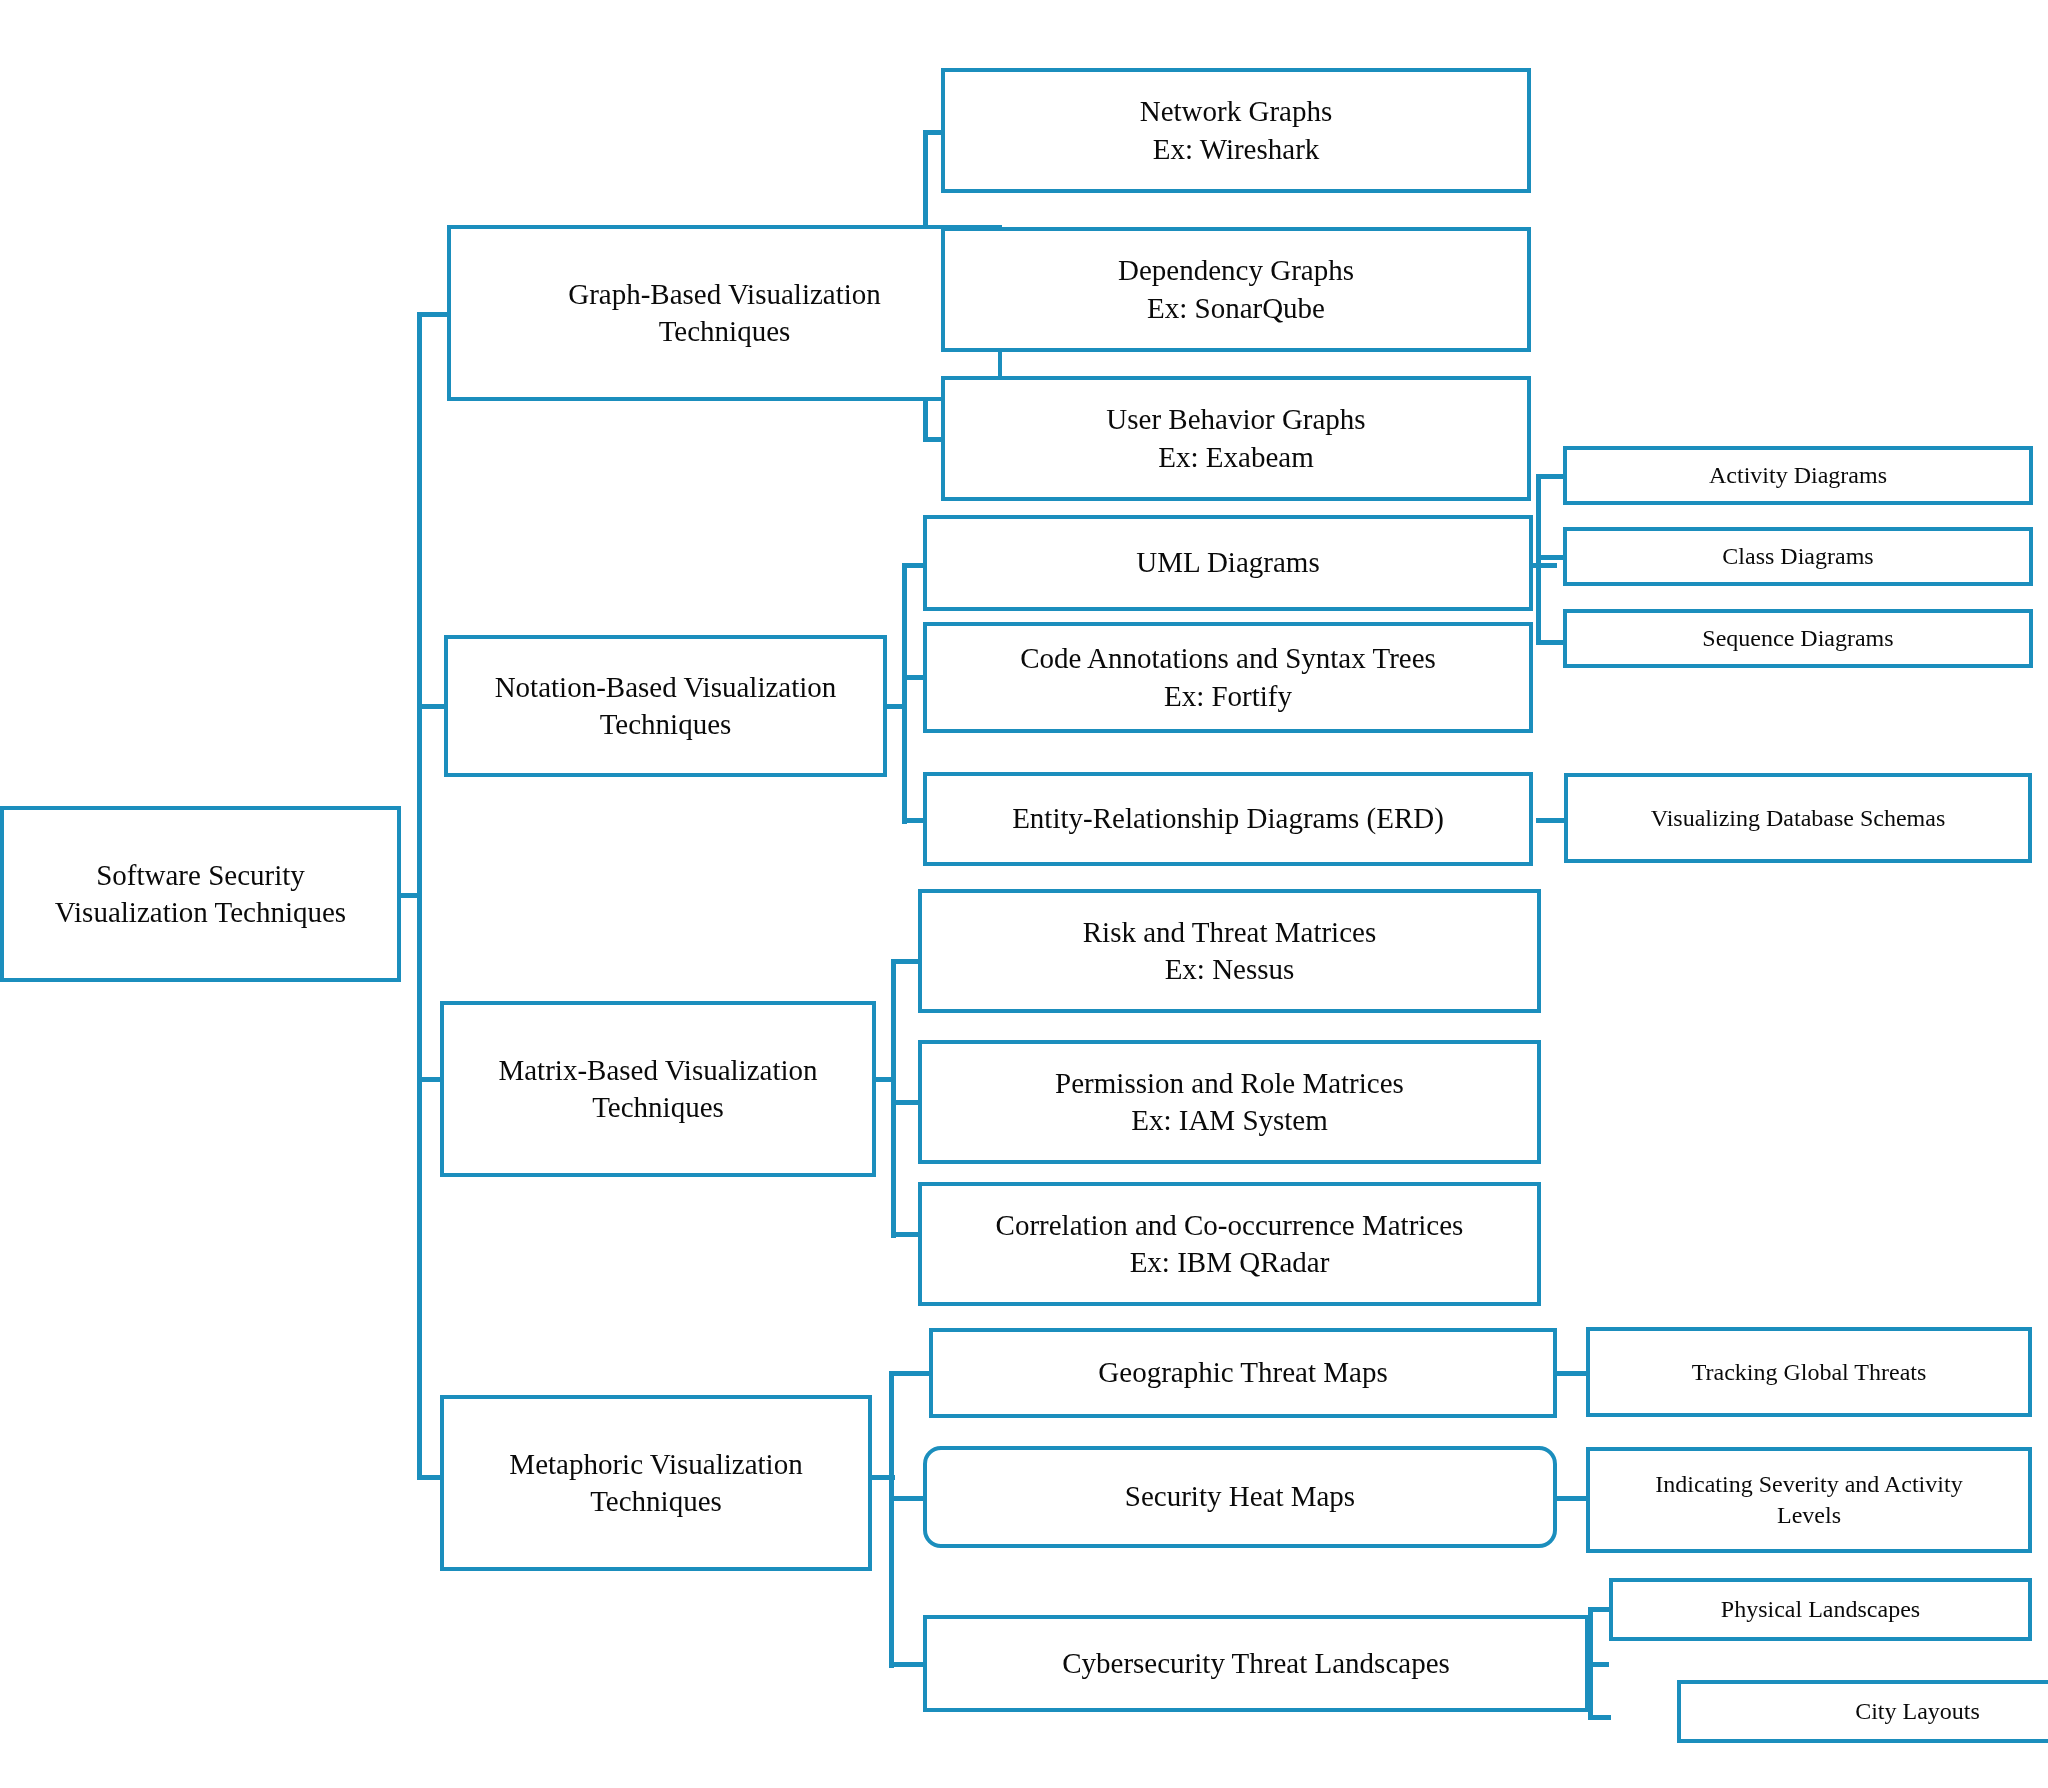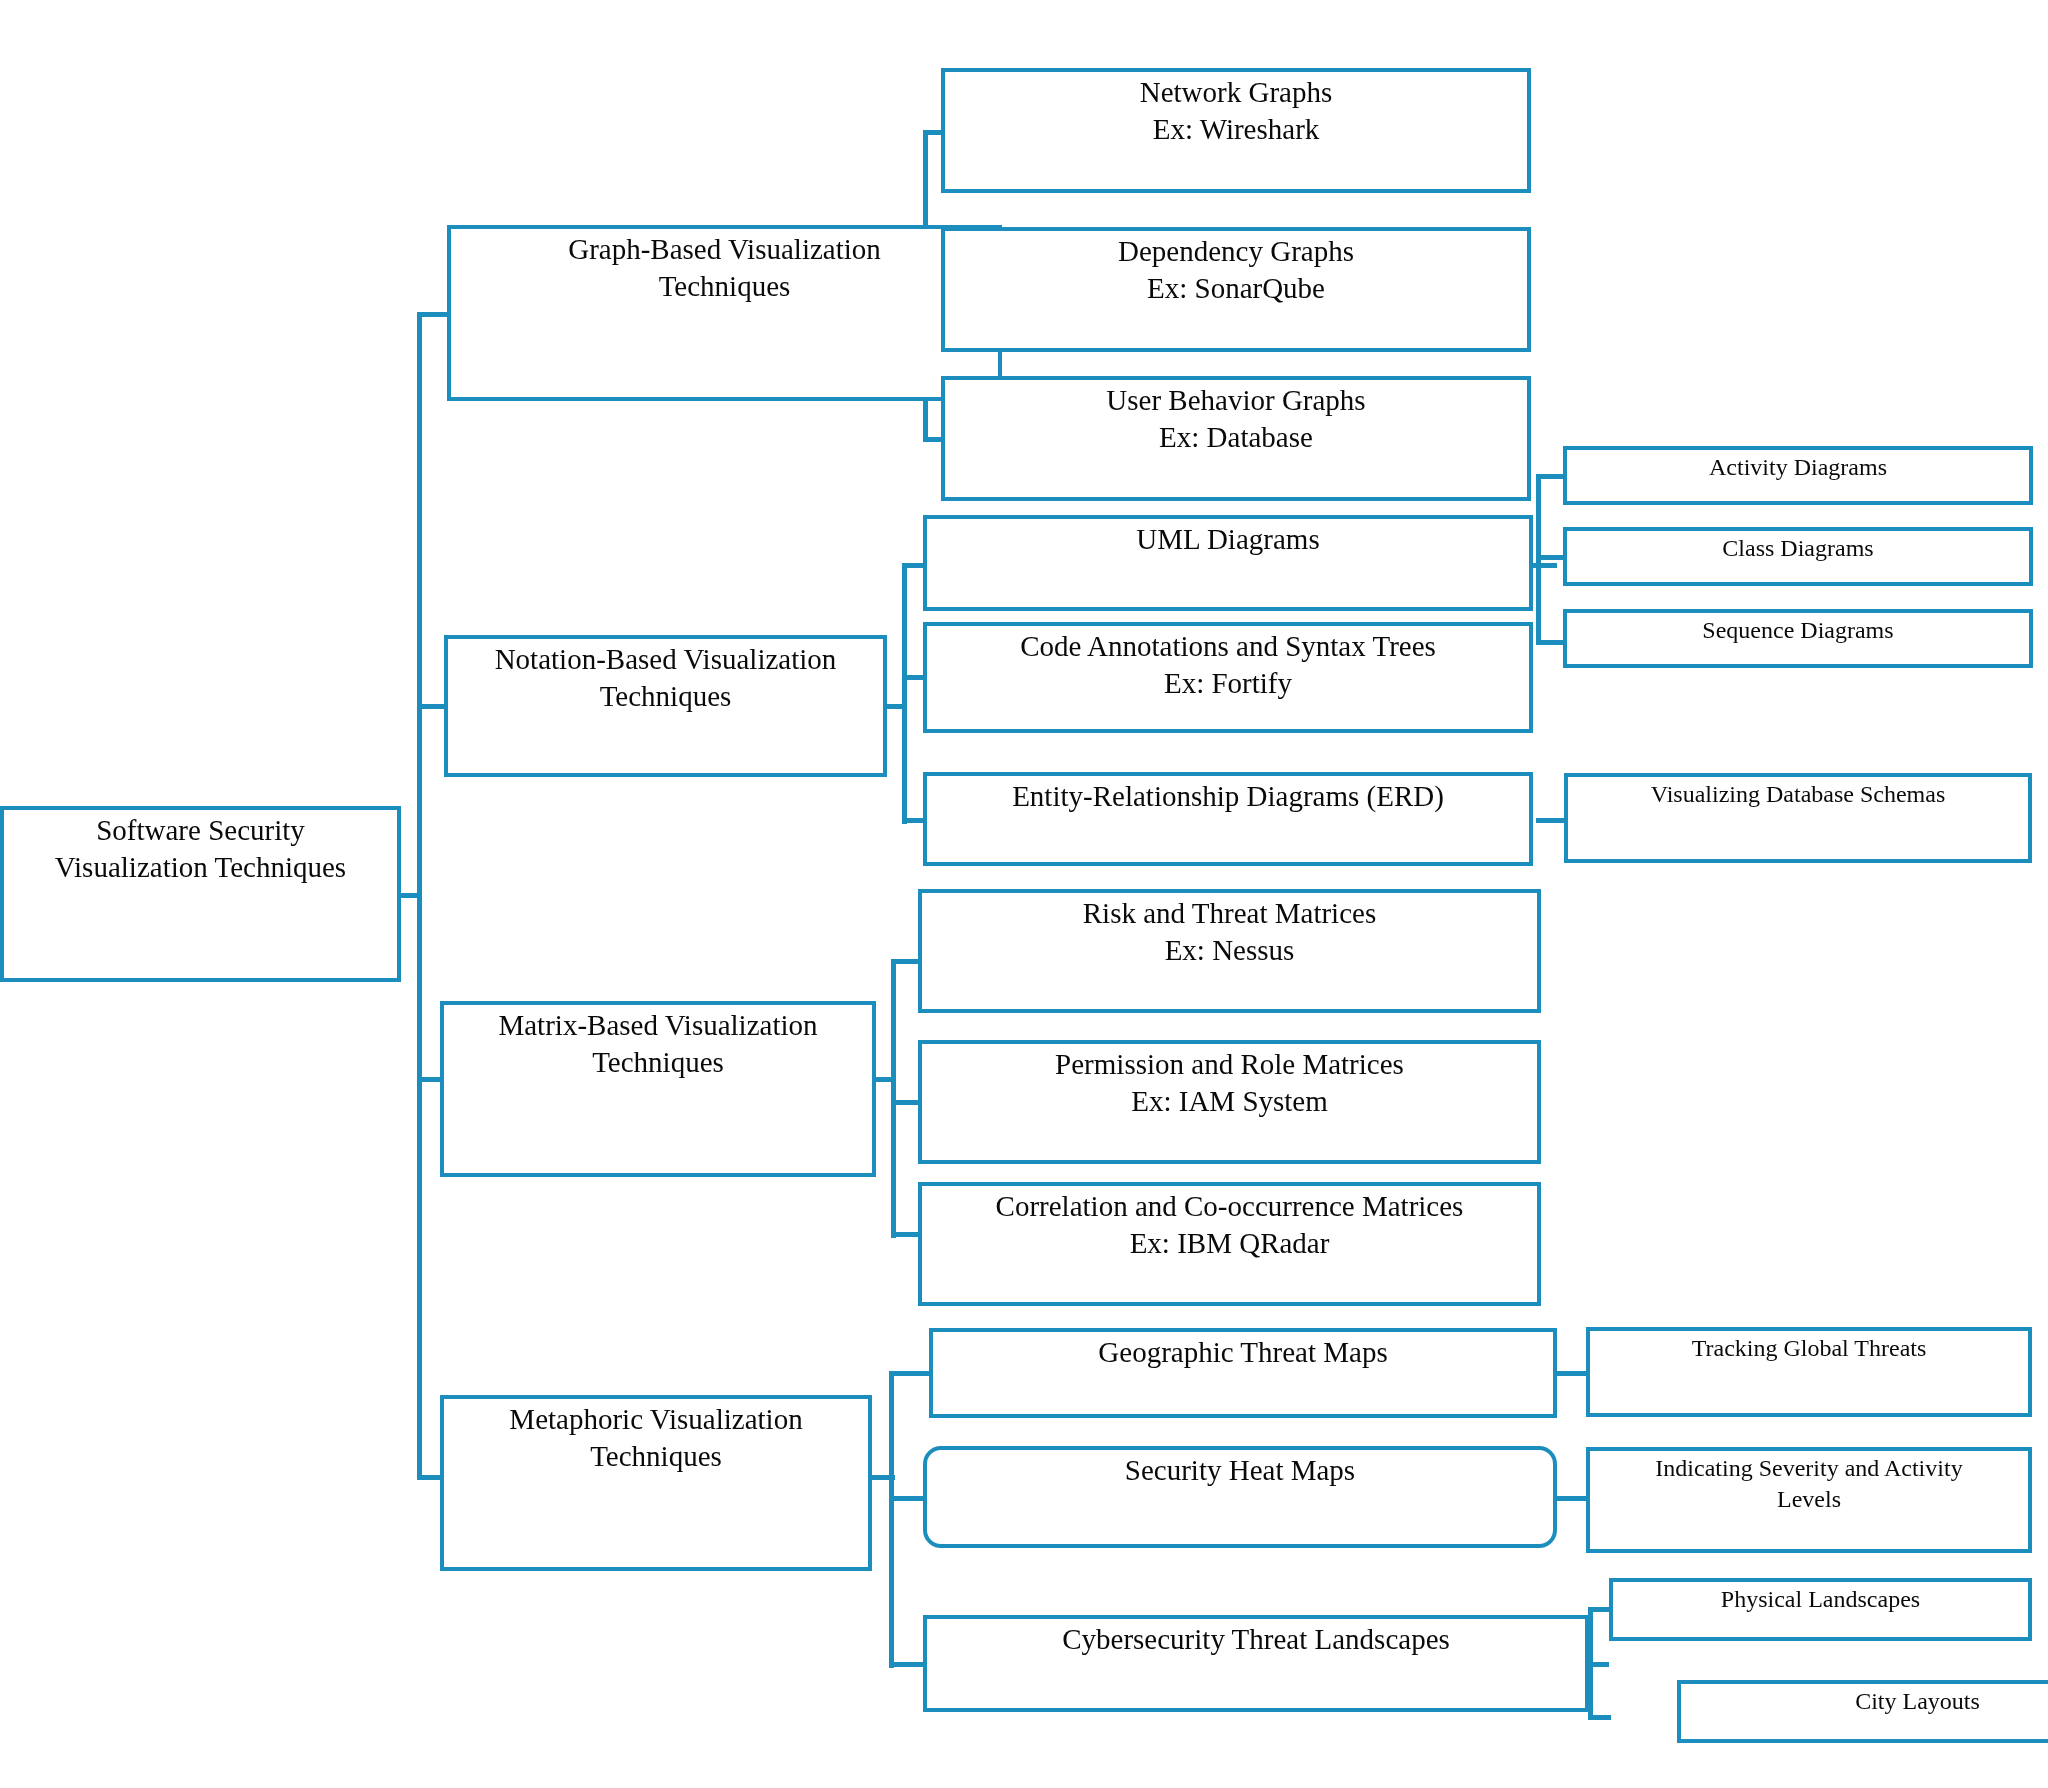--- a/index.html
+++ b/index.html
@@ -10,21 +10,21 @@
     background:#ffffff;
     font-family:"Liberation Serif","DejaVu Serif",serif;
     overflow:hidden;
   }
   .node{
     position:absolute;
     box-sizing:border-box;
     border:4.5px solid #1B8EBD;
     background:#ffffff;
     display:flex;
-    align-items:flex-start;
+    align-items:center;
     justify-content:center;
     text-align:center;
     color:#0a0a0a;
     line-height:1.28;
     padding:1.8px 9px;
     z-index:5;
   }
   .node span{display:block;width:100%;}
   .f31{font-size:24px;}
   .f32{font-size:29px;}
@@ -135,21 +135,21 @@
   <div class="node f32" style="left:941px;top:227px;width:590px;height:125px;">
     <span>
       <span>Dependency Graphs</span>
       <span>Ex: SonarQube</span>
     </span>
   </div>
 
   <div class="node f32" style="left:941px;top:376px;width:590px;height:125px;">
     <span>
       <span>User Behavior Graphs</span>
-      <span>Ex: Database</span>
+      <span>Ex: Exabeam</span>
     </span>
   </div>
 
   <div class="node f32" style="left:923px;top:515px;width:610px;height:96px;">
     <span>
       <span>UML Diagrams</span>
     </span>
   </div>
 
   <div class="node f32" style="left:923px;top:622px;width:610px;height:111px;">

